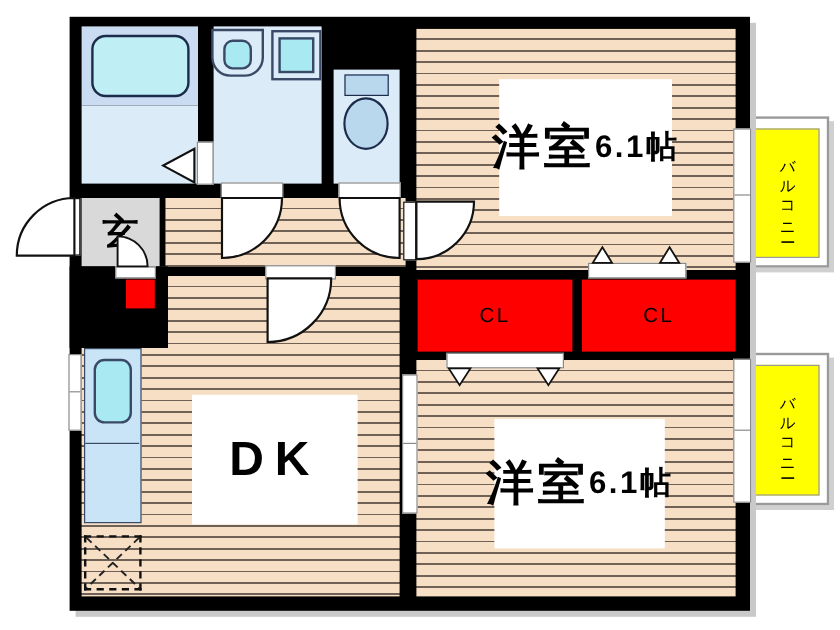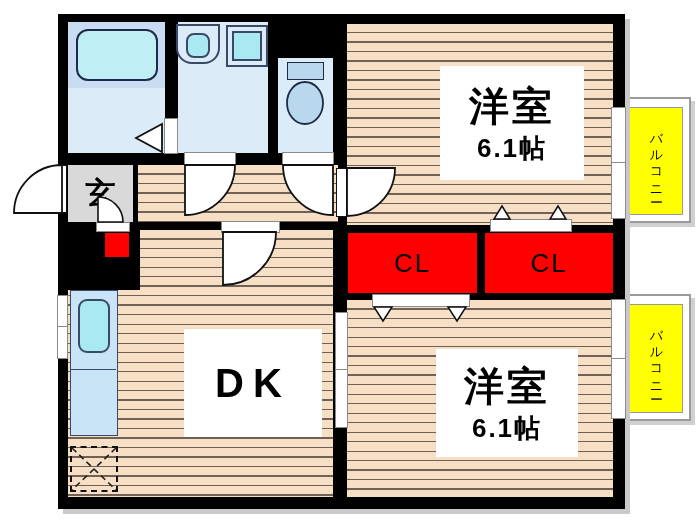--- a/index.html
+++ b/index.html
@@ -5,26 +5,26 @@
   html,body { margin:0; padding:0; background:#ffffff; }
   #stage {
     position:relative; width:700px; height:525px; background:#ffffff;
     font-family:"Liberation Sans", sans-serif; overflow:hidden;
   }
   .abs  { position:absolute; box-sizing:border-box; }
   .wall { background:#000000; }
   .wood { background:repeating-linear-gradient(180deg,#f6dfc4 0px,#f6dfc4 8px,#6f6156 8px,#6f6156 9.5px); }
   .wet  { background:#dcebf8; }
   .red  { background:#fe0000; display:flex; align-items:center; justify-content:center; }
-  .red span { font-size:26px; letter-spacing:2px; color:#000; font-weight:500; }
+  .red span { font-size:17px; letter-spacing:2px; color:#000; font-weight:500; }
   .sym  { background:#ffffff; border:1.5px solid #8a8a8a; }
   .leaf { background:#ffffff; border:1.5px solid #111111; }
   .tick { position:absolute; left:0; right:0; border-top:1.5px solid #8a8a8a; }
-  .lbl  { background:#ffffff; display:flex; flex-direction:column; align-items:center; justify-content:center;
-          font-weight:bold; color:#000; text-align:center;margin-left:24px; }
+  .lbl  { background:#ffffff; display:flex; flex-direction:row; align-items:center; justify-content:center;
+          font-weight:bold; color:#000; text-align:center; }
   .lbl .l1 { font-size:40px; line-height:1.3; letter-spacing:3px; white-space:nowrap; }
   .lbl .l2 { font-size:26px; line-height:1.3; letter-spacing:2px; white-space:nowrap; }
   .balc { background:#ffffff; border:2px solid #9a9a9a; box-shadow:4px 4px 0 #d0d0d0; }
   .byel { background:#ffff00; border:1px solid #9a9a9a; display:flex; align-items:center; justify-content:center; }
   .vtxt { writing-mode:vertical-rl; text-orientation:mixed; font-size:13px; letter-spacing:3px; color:#000; }
   .fixture { border:2px solid #3a4a66; background:#dcebf8; }
   .cyan { background:#a9e9f2; border:2px solid #3a4a66; }
   svg.overlay { position:absolute; left:0; top:0; pointer-events:none; }
 </style>
 </head>

